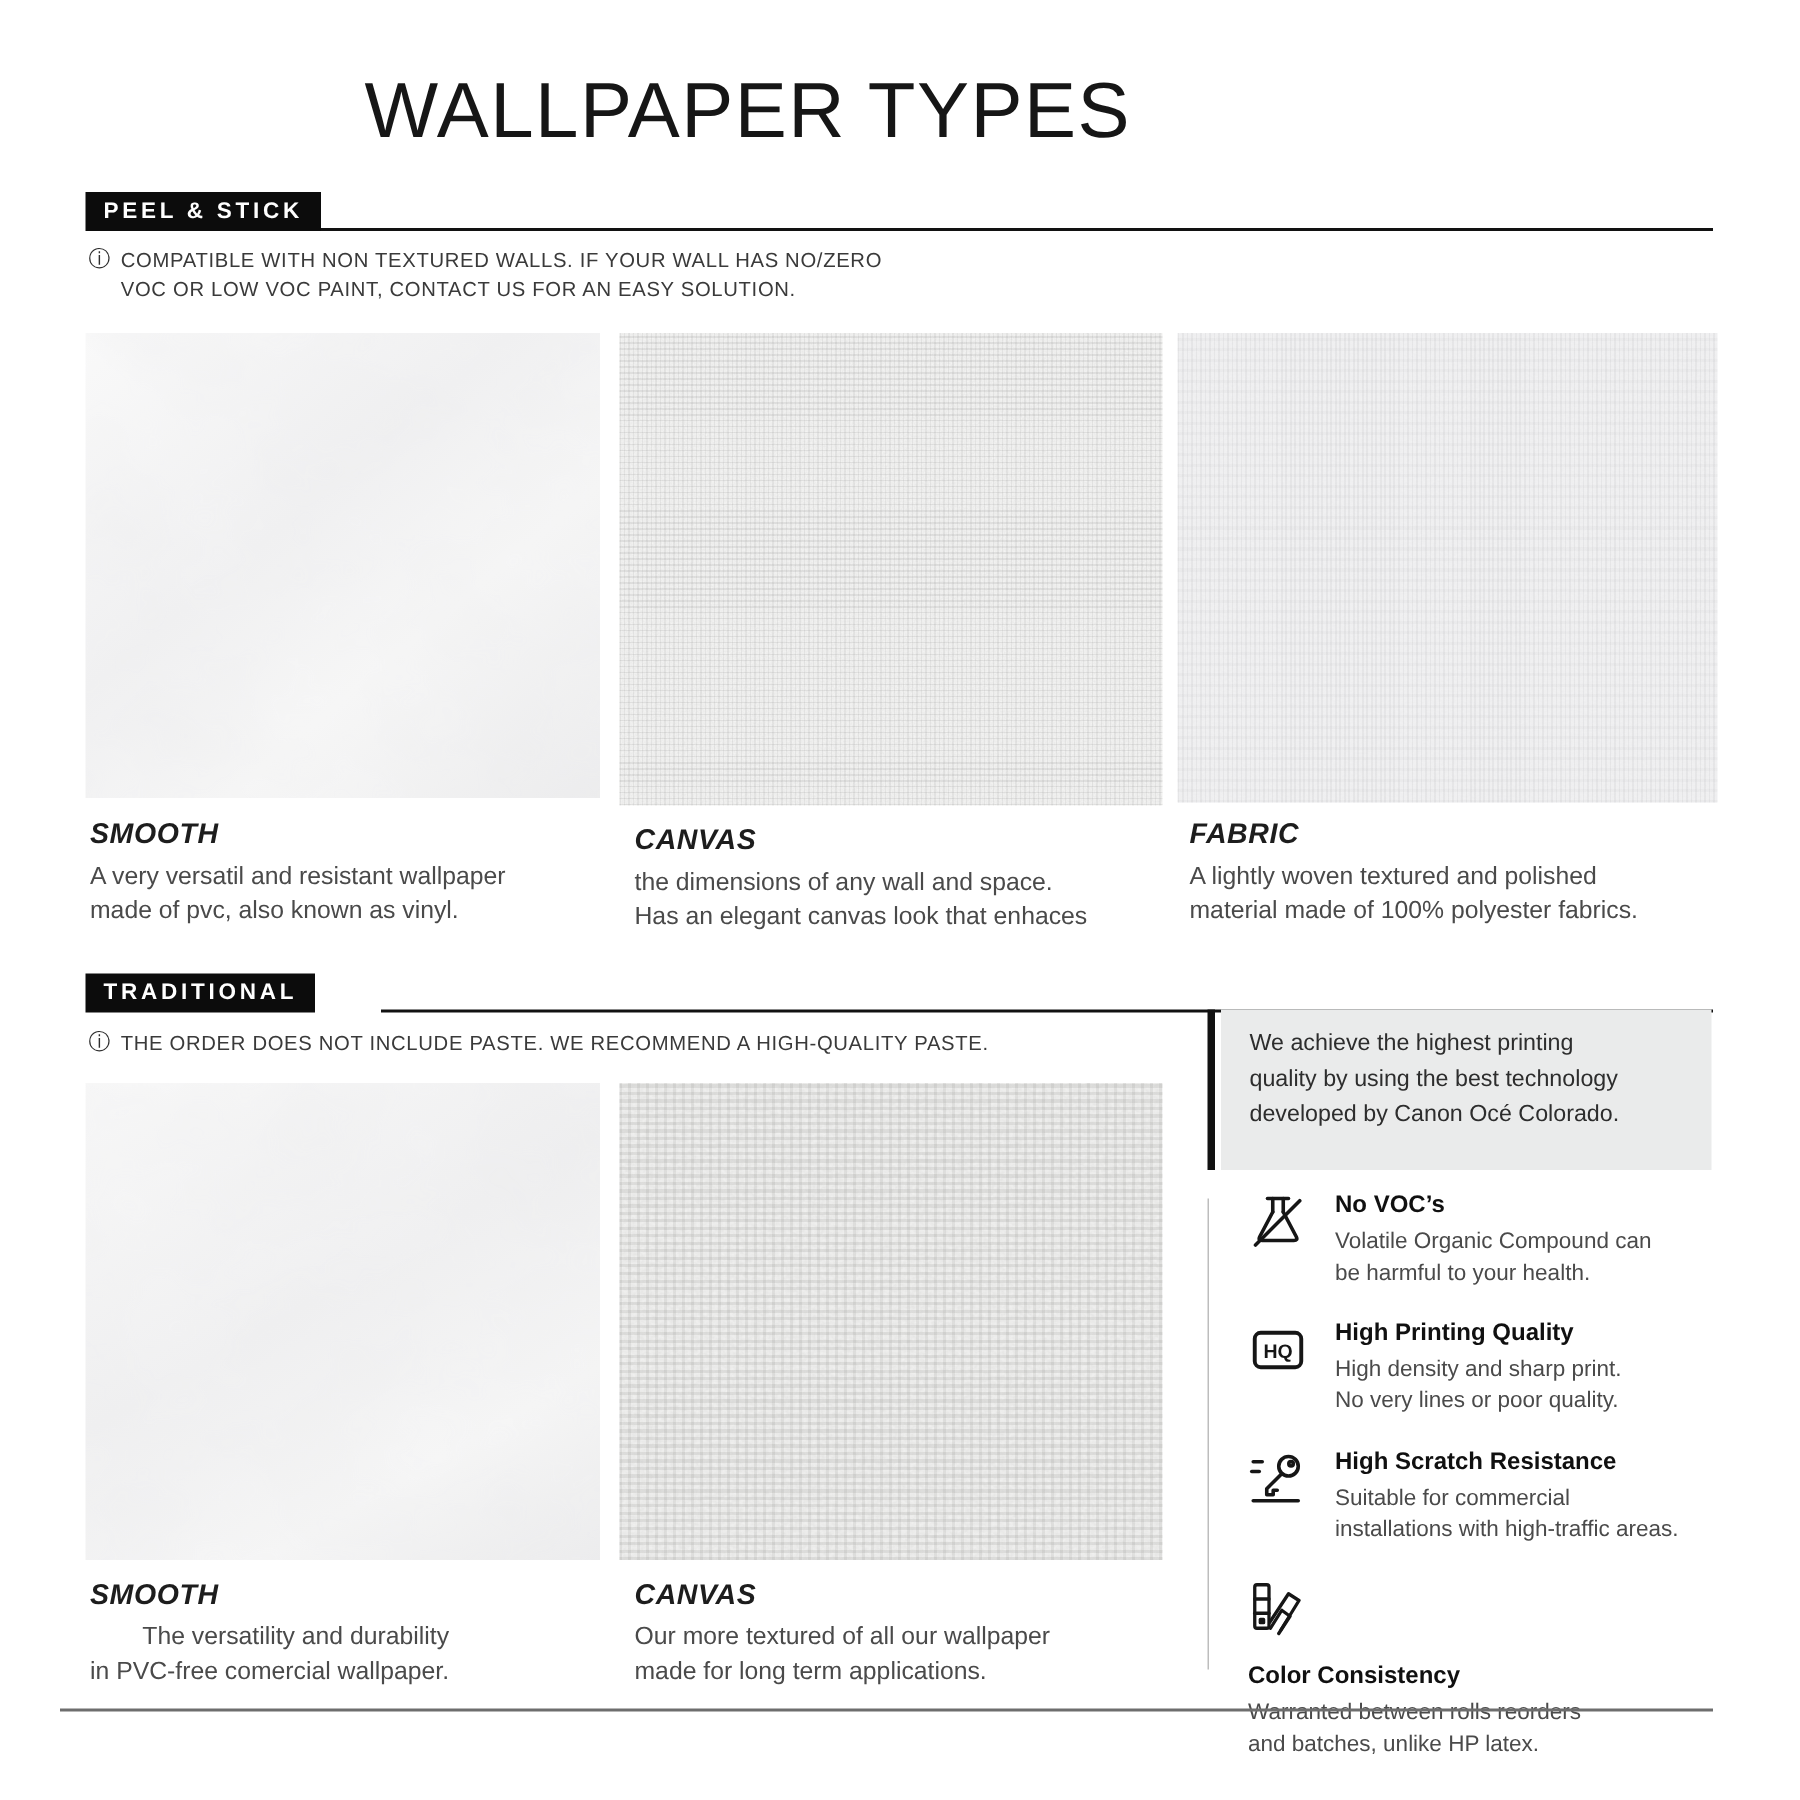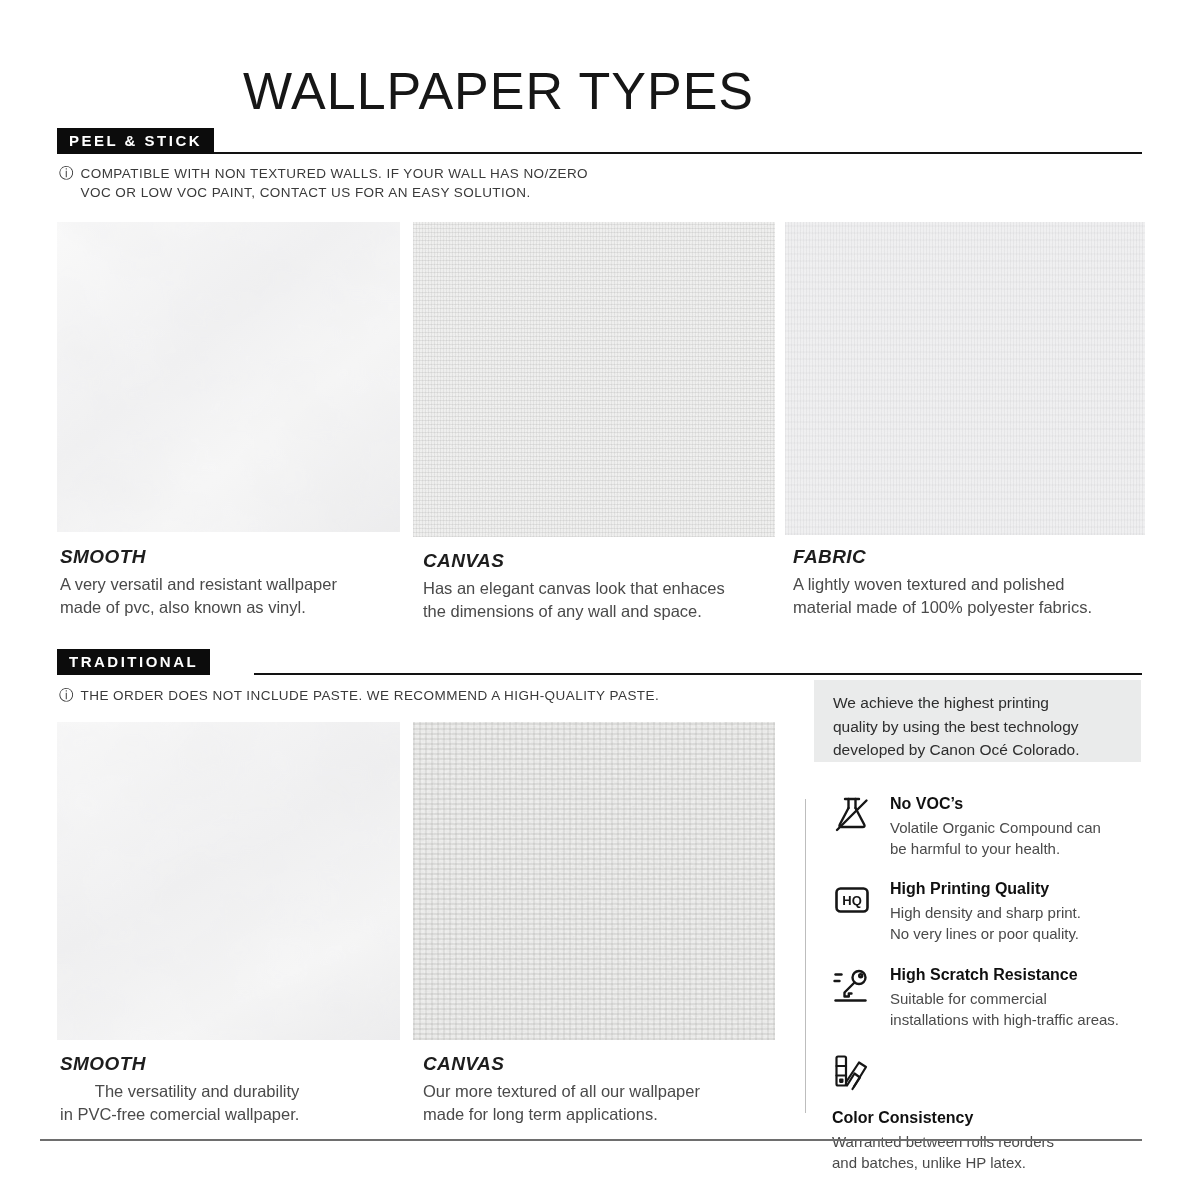--- a/index.html
+++ b/index.html
@@ -2,21 +2,21 @@
 <html><head>
 <meta charset="utf-8">
 <style>
   html,body{margin:0;padding:0;background:#ffffff;}
   .page{
     position:relative;width:1200px;height:1200px;background:#ffffff;overflow:hidden;
     font-family:"Liberation Sans","DejaVu Sans",sans-serif;color:#1b1b1b;
   }
   
   .title{
-    position:absolute;left:57px;top:61px;width:883px;margin:0;
+    position:absolute;left:57px;top:44px;width:883px;margin:0;
     text-align:center;font-size:52px;font-weight:400;letter-spacing:1px;color:#161616;
   }
   
   .section-header{position:absolute;left:57px;width:1085px;display:flex;align-items:flex-end;}
   #peel-header{top:128px;}
   #trad-header{top:649px;gap:44px;}
   .badge{
     background:#0c0c0c;color:#ffffff;font-size:15px;font-weight:700;
     letter-spacing:2.5px;padding:4px 12px 5px 12px;white-space:nowrap;
   }
@@ -54,21 +54,21 @@
   #name-trad-smooth{left:60px;top:1053px;}
   #name-trad-canvas{left:423px;top:1053px;}
   .type-desc{position:absolute;font-size:16.5px;color:#4a4a4a;line-height:23px;}
   .type-desc .line{display:block;}
   #desc-peel-smooth{left:60px;top:573px;}
   #desc-peel-canvas{left:423px;top:577px;}
   #desc-peel-fabric{left:793px;top:573px;}
   #desc-trad-smooth{left:60px;top:1080px;text-align:right;}
   #desc-trad-canvas{left:423px;top:1080px;}
   
-  .quote{position:absolute;left:805px;top:673px;width:336px;height:96px;display:flex;align-items:center;}
+  .quote{position:absolute;left:805px;top:673px;width:336px;height:107px;display:flex;}
   .quote-bar{width:5px;background:#111111;}
   .quote-box{flex:1;margin-left:4px;background:#eaebeb;padding:11px 10px 0 19px;
     font-size:15.5px;line-height:23.5px;color:#2d2d2d;}
   .quote-box .line{display:block;}
   
   .features-line{position:absolute;left:805px;top:799px;width:1px;height:314px;background:#bdbdbd;}
   .feature{position:absolute;left:832px;width:312px;display:flex;gap:18px;}
   #feature-0{top:795px;}
   #feature-1{top:880px;}
   #feature-2{top:966px;}
@@ -130,22 +130,22 @@
   </div>
 
   <div class="type-name" id="name-peel-smooth">SMOOTH</div>
   <div class="type-desc" id="desc-peel-smooth">
     <span class="line">A very versatil and resistant wallpaper</span>
     <span class="line">made of pvc, also known as vinyl.</span>
   </div>
 
   <div class="type-name" id="name-peel-canvas">CANVAS</div>
   <div class="type-desc" id="desc-peel-canvas">
+    <span class="line">the dimensions of any wall and space.</span>
     <span class="line">Has an elegant canvas look that enhaces</span>
-    <span class="line">the dimensions of any wall and space.</span>
   </div>
 
   <div class="type-name" id="name-peel-fabric">FABRIC</div>
   <div class="type-desc" id="desc-peel-fabric">
     <span class="line">A lightly woven textured and polished</span>
     <span class="line">material made of 100% polyester fabrics.</span>
   </div>
 
   <div class="section-header" id="trad-header">
     <div class="badge">TRADITIONAL</div>

